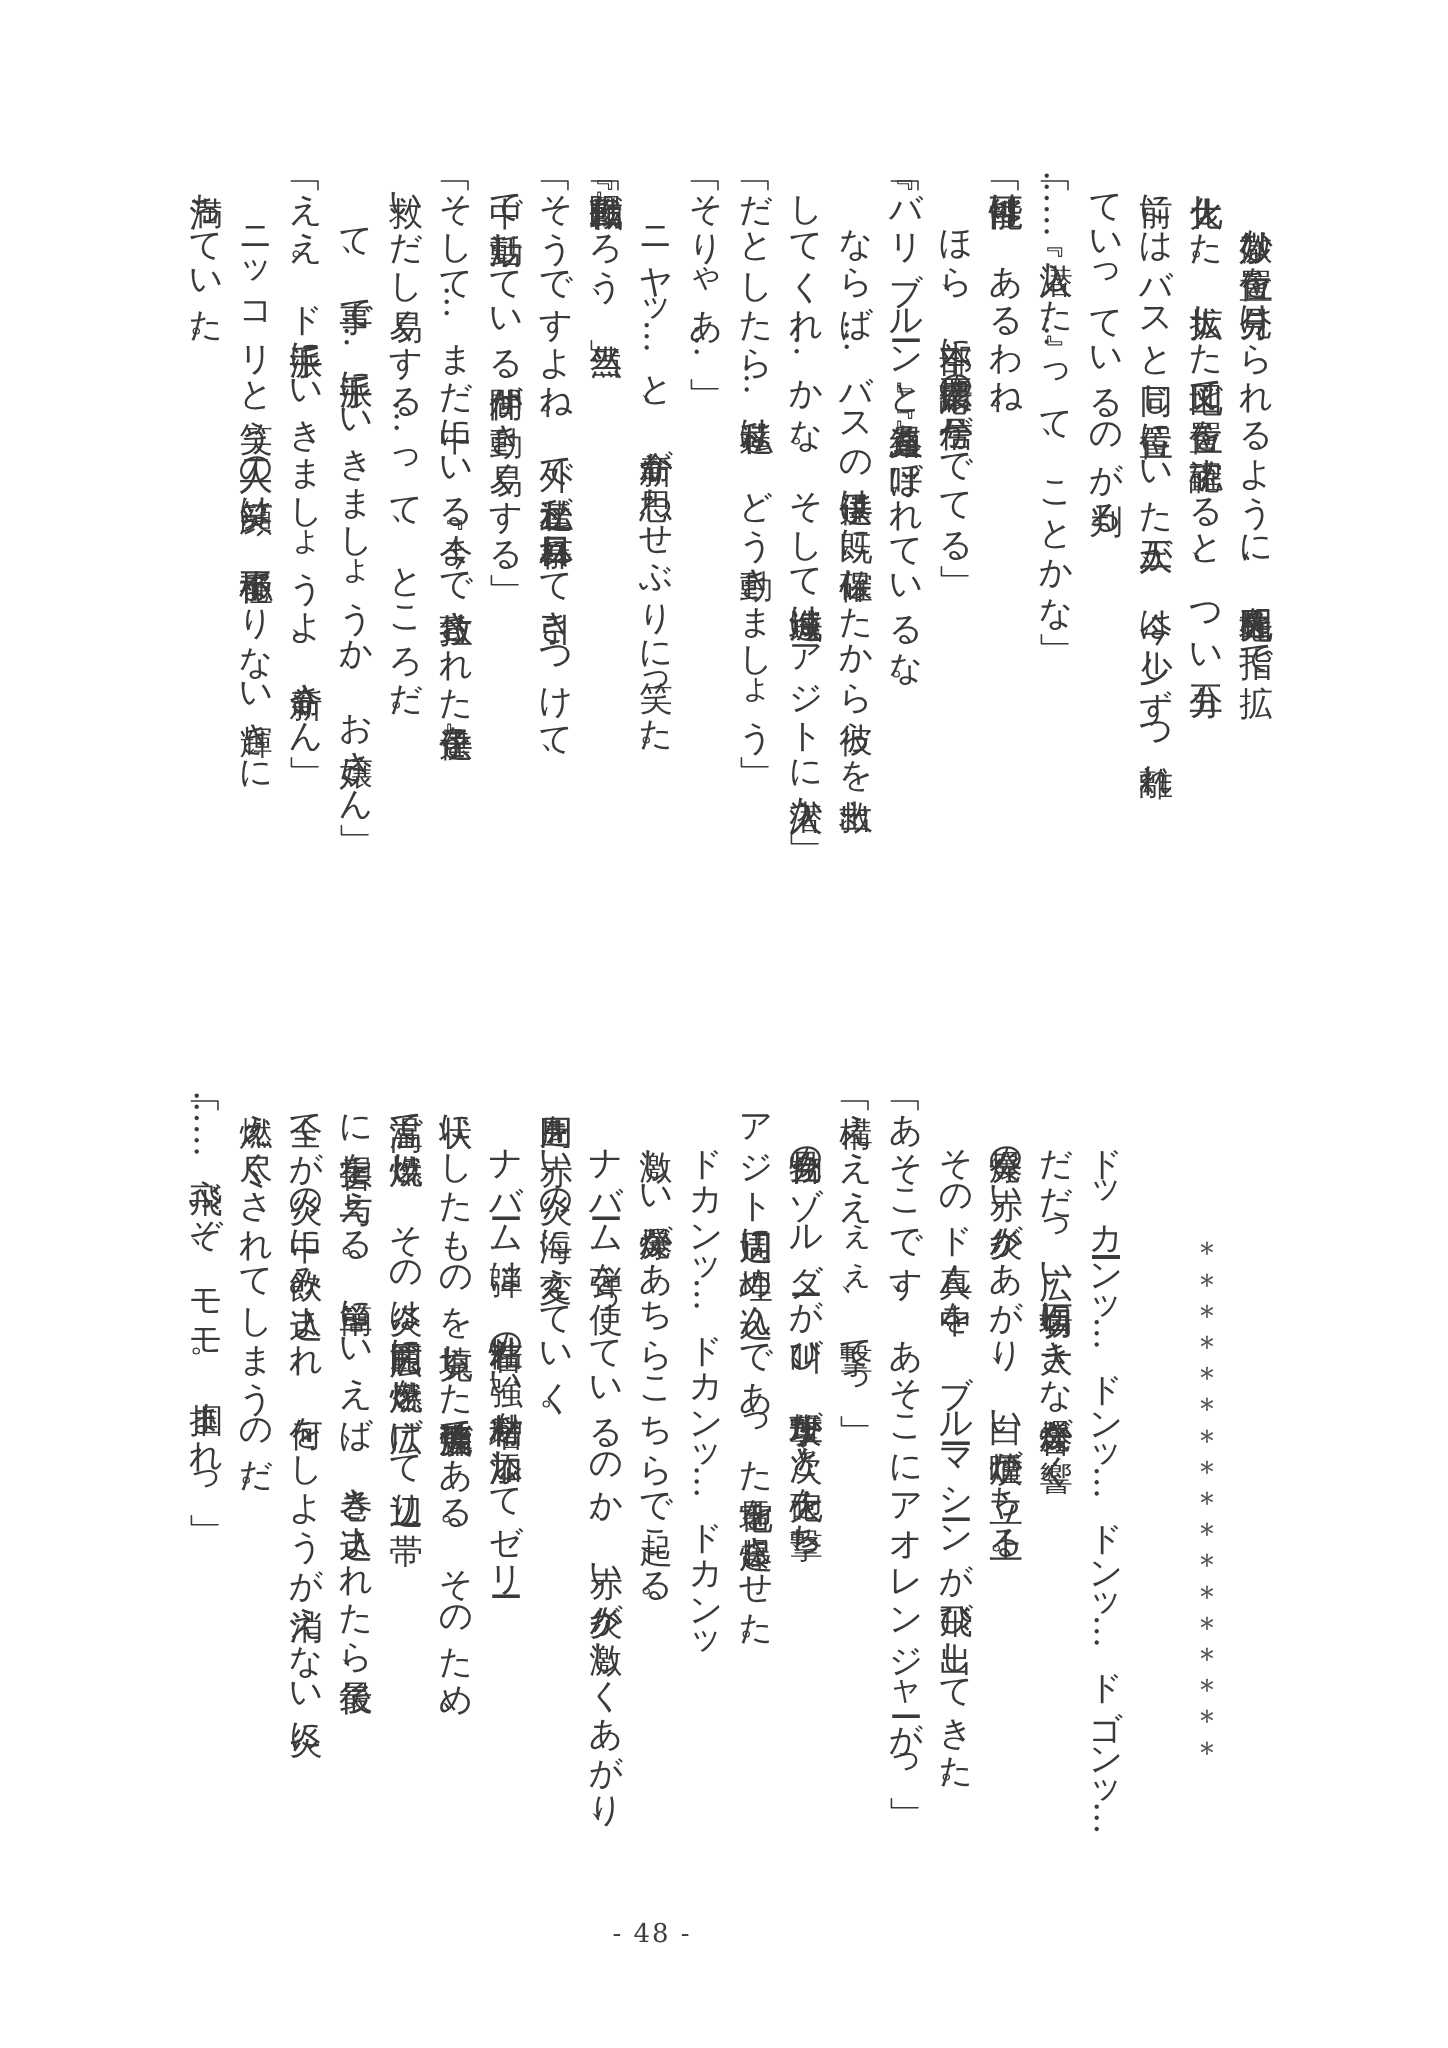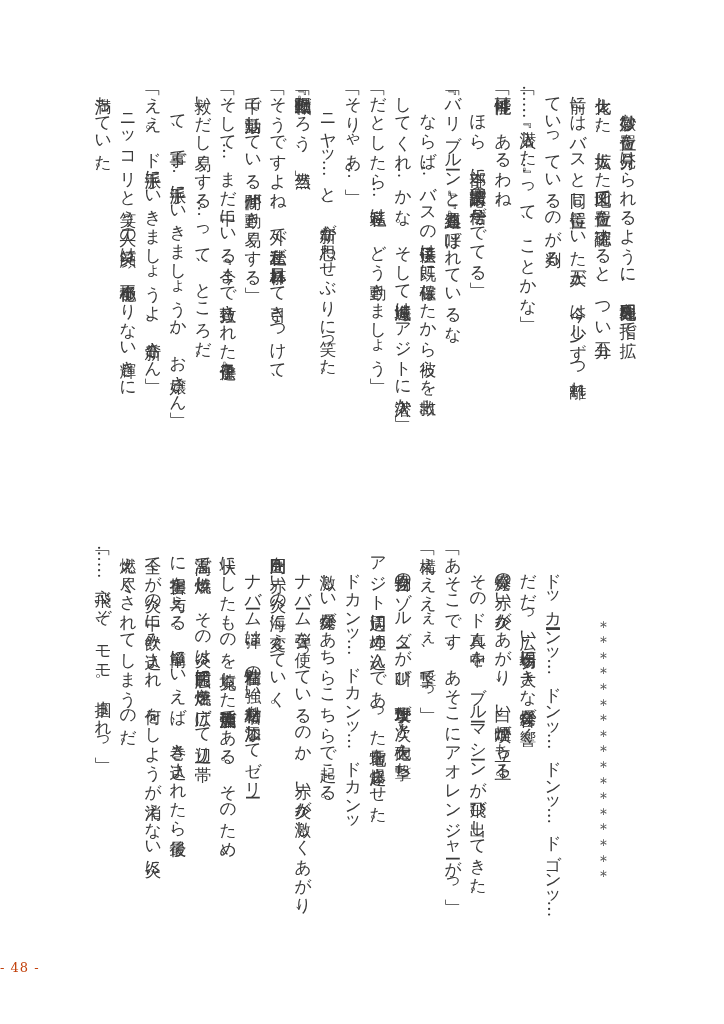--- a/index.html
+++ b/index.html
@@ -38,23 +38,24 @@
       font-family: "DejaVu Serif", serif;
       font-size: 15.6px;
       line-height: 25px;
       color: #555555;
     }
     .pageno {
       position: absolute;
       left: 0;
       width: 652px;
       top: 960px;
+      text-align: center;
       font-family: "DejaVu Serif", serif;
       font-size: 13px;
-      color: #c2410c;
+      color: #404040;
       letter-spacing: 1px;
     }
   </style>
 </head>
 <body>
 
 <div class="page">
 
   <div class="block">
     <div class="col ti" style="left:615.5px">微妙な位置を見分けられるように、先程地図を指で拡</div>

